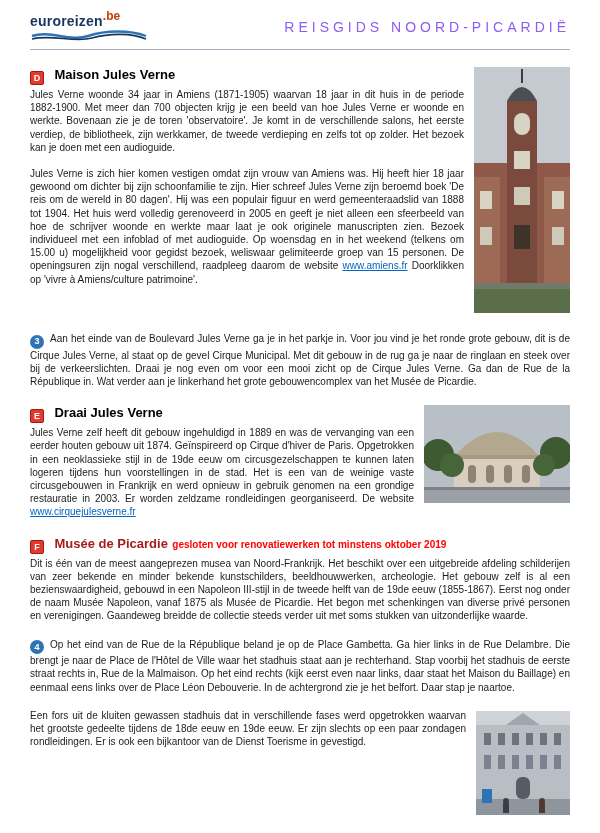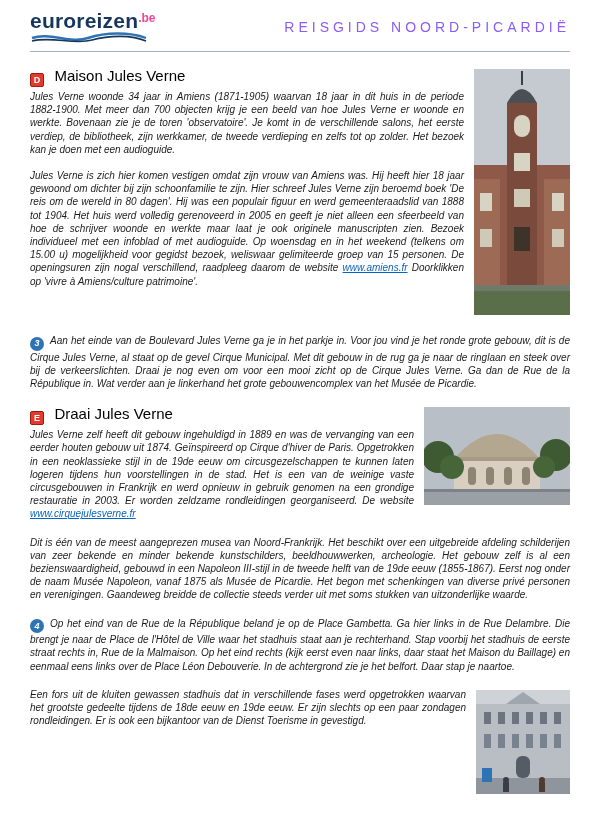--- a/index.html
+++ b/index.html
@@ -11,22 +11,22 @@
     color: #1b1b1b;
   }
   .page { width: 600px; height: 833px; padding: 10px 30px 0 30px; background: #fff; }
 
   
   .header {
     display: flex; justify-content: space-between; align-items: flex-start;
     padding-bottom: 7px; border-bottom: 1.5px solid #9fb0c0; margin-bottom: 4px;
   }
   .logo-block { line-height: 1; }
-  .logo-main { font-size: 21px; font-weight: bold; color: #17365d; letter-spacing: .2px; }
-  .logo-suffix { font-size: 12px; font-weight: bold; color: #ec4899; vertical-align: 6px; }
+  .logo-main { font-size: 14px; font-weight: bold; color: #17365d; letter-spacing: .2px; }
+  .logo-suffix { font-size: 12px; font-weight: bold; color: #c2410c; vertical-align: 6px; }
   .logo-wave { display: block; margin-top: 1px; }
   .doc-title {
     color: #8b5cf6; font-size: 14px; letter-spacing: 4px; margin-top: 9px;
     font-weight: normal; white-space: nowrap;
   }
 
   
   .section { margin-top: 15px; overflow: visible; }
   .section::after { content: ""; display: block; clear: both; }
   .heading-row { margin-bottom: 3px; }
@@ -36,27 +36,26 @@
     background: #e23a2e; border: 1px solid #9c1c12;
     color: #fff; font-size: 9px; font-weight: bold;
     vertical-align: -2px; margin-right: 6px;
   }
   .badge-number {
     display: inline-flex; align-items: center; justify-content: center;
     width: 14px; height: 14px; border-radius: 50%;
     background: #2e74b5; color: #fff; font-size: 9px; font-weight: bold;
     vertical-align: -2px; margin-right: 6px; flex: none;
   }
-  .section-title { font-size: 15px; font-weight: normal; color: #000; }
+  .section-title { font-size: 13px; font-weight: bold; color: #000; }
   .section-title.maroon { color: #a61c1c; }
   .closure-notice { font-size: 10px; font-weight: bold; color: #ff0000; }
   p.body-text {
     font-size: 10px; line-height: 13.2px; text-align: justify;
     margin-bottom: 13px;
-    font-style: italic;
   }
   p.body-text:last-child { margin-bottom: 0; }
   a.inline-link { color: #0563c1; text-decoration: underline; cursor: pointer; }
 
   
   .photo { float: right; background: #c8cdd2; }
   .photo-maison { width: 96px; height: 246px; margin: 2px 0 4px 10px; }
   .photo-cirque { width: 146px; height: 98px; margin: 2px 0 4px 10px; }
   .photo-stadhuis { width: 94px; height: 104px; margin: 2px 0 4px 10px; }
   .photo svg { display: block; }
@@ -131,20 +130,25 @@
       </svg>
     </div>
     <div class="heading-row">
       <span class="badge-letter">E</span>
       <span class="section-title">Draai Jules Verne</span>
     </div>
     <p class="body-text"><span>Jules Verne zelf heeft dit gebouw ingehuldigd in 1889 en was de vervanging van een eerder  houten  gebouw  uit  1874.  Geïnspireerd  op  Cirque  d'hiver  de  Paris. Opgetrokken in een neoklassieke stijl in de 19de eeuw om circusgezelschappen te kunnen laten logeren tijdens hun voorstellingen in de stad. Het is een van de weinige vaste circusgebouwen in Frankrijk en werd opnieuw in gebruik genomen na een grondige restauratie in 2003. Er worden zeldzame rondleidingen georganiseerd. De website </span><a class="inline-link">www.cirquejulesverne.fr</a></p>
   </div>
 
   <div class="section">
+    <div class="heading-row">
+      <span class="badge-letter">F</span>
+      <span class="section-title maroon">Musée de Picardie</span>
+      <span class="closure-notice">gesloten voor renovatiewerken tot minstens oktober 2019</span>
+    </div>
     <p class="body-text">Dit is één van de meest aangeprezen musea van Noord-Frankrijk. Het beschikt over een uitgebreide afdeling schilderijen van zeer bekende en minder bekende kunstschilders, beeldhouwwerken, archeologie. Het gebouw zelf is al een bezienswaardigheid, gebouwd in een Napoleon III-stijl in de tweede helft van de 19de eeuw (1855-1867). Eerst nog onder de naam Musée Napoleon, vanaf 1875 als Musée de Picardie. Het begon met schenkingen van diverse privé personen en verenigingen. Gaandeweg breidde de collectie steeds verder uit met soms stukken van uitzonderlijke waarde.</p>
   </div>
 
   <div class="section">
     <p class="body-text"><span class="badge-number">4</span><span>Op het eind van de Rue de la République beland je op de Place Gambetta. Ga hier links in de Rue Delambre. Die brengt je naar de Place de l'Hôtel de Ville waar het stadhuis staat aan je rechterhand. Stap voorbij het stadhuis de eerste straat rechts in, Rue de la Malmaison. Op het eind rechts (kijk eerst even naar links, daar staat het Maison du Baillage) en eenmaal eens links over de Place Léon Debouverie. In de achtergrond zie je het belfort. Daar stap je naartoe.</span></p>
   </div>
 
   <div class="section">
     <div class="photo photo-stadhuis">
       <svg width="94" height="104" viewBox="0 0 94 104">

